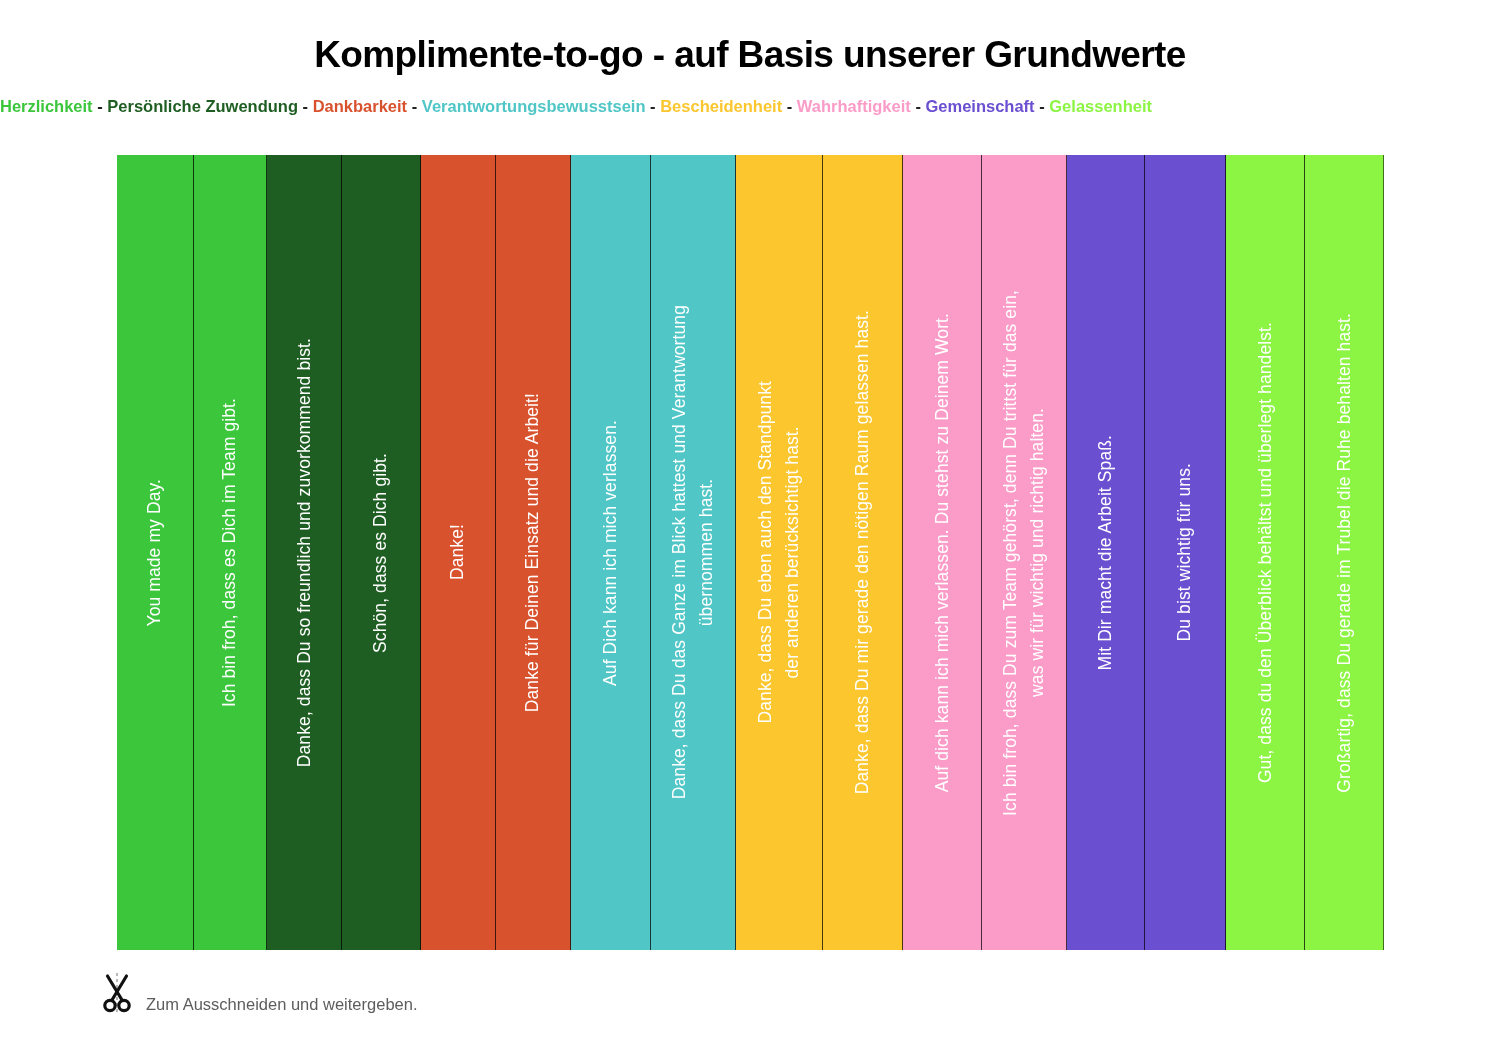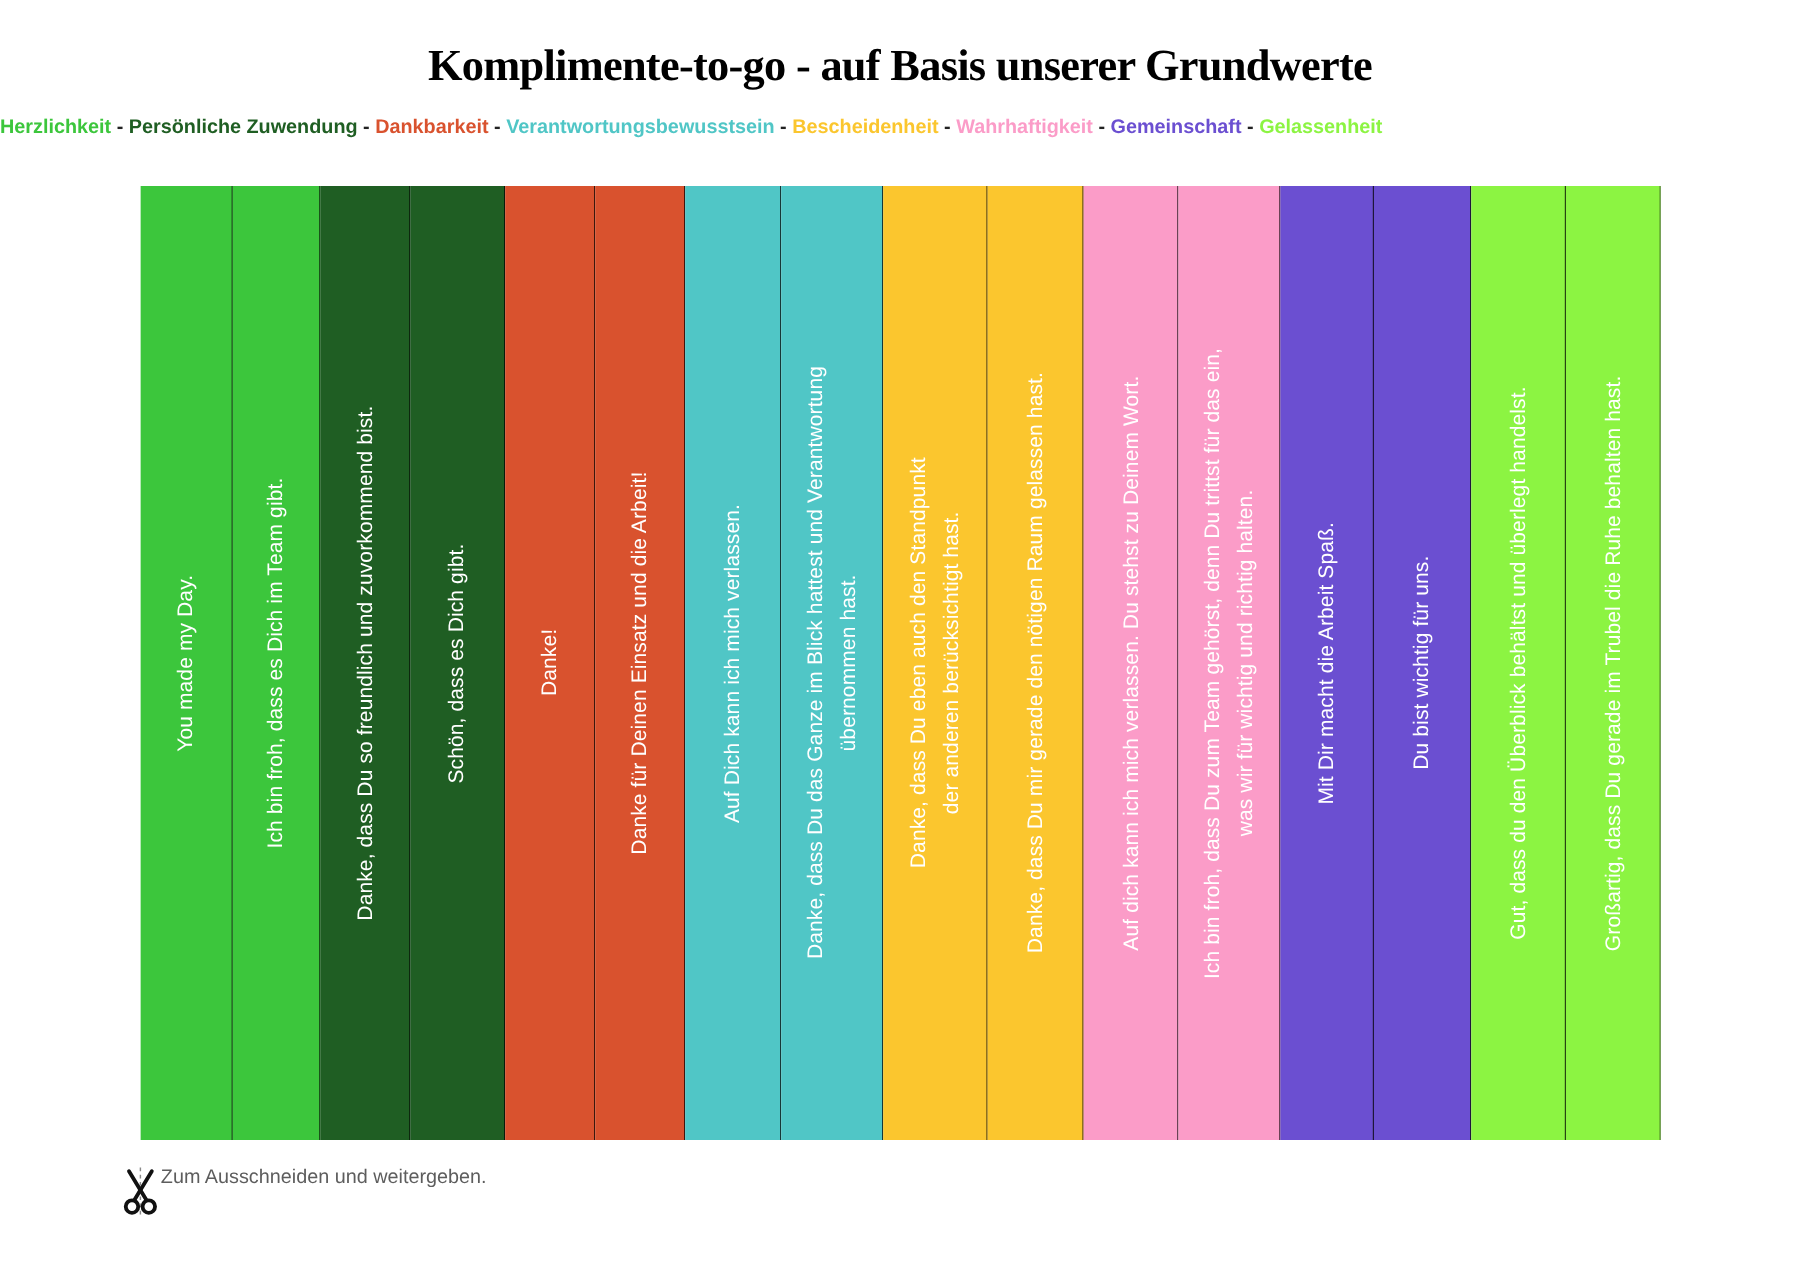--- a/index.html
+++ b/index.html
@@ -20,21 +20,21 @@
     position: relative;
     background: #ffffff;
     box-sizing: border-box;
   }
   .title {
     position: absolute;
     top: 34px;
     left: 0;
     width: 1500px;
     text-align: center;
-    font-family: Liberation Serif, serif;
+    font-family: Liberation Sans, sans-serif;
     font-weight: bold;
     font-size: 37px;
     letter-spacing: -0.6px;
     color: #000000;
     white-space: nowrap;
   }
   .subtitle {
     position: absolute;
     top: 97px;
     left: 0;
@@ -85,22 +85,22 @@
     letter-spacing: 0.1px;
     text-align: center;
     max-height: 730px;
     white-space: pre-line;
   }
   .footer {
     position: absolute;
     left: 100px;
     top: 972px;
     display: flex;
-    align-items: flex-start;
-    gap: 0px;
+    align-items: flex-end;
+    gap: 12px;
   }
   .scissors-icon {
     width: 34px;
     height: 42px;
     flex: 0 0 auto;
     display: block;
   }
   .footer-text {
     font-family: "Liberation Sans", sans-serif;
     font-size: 16.5px;

